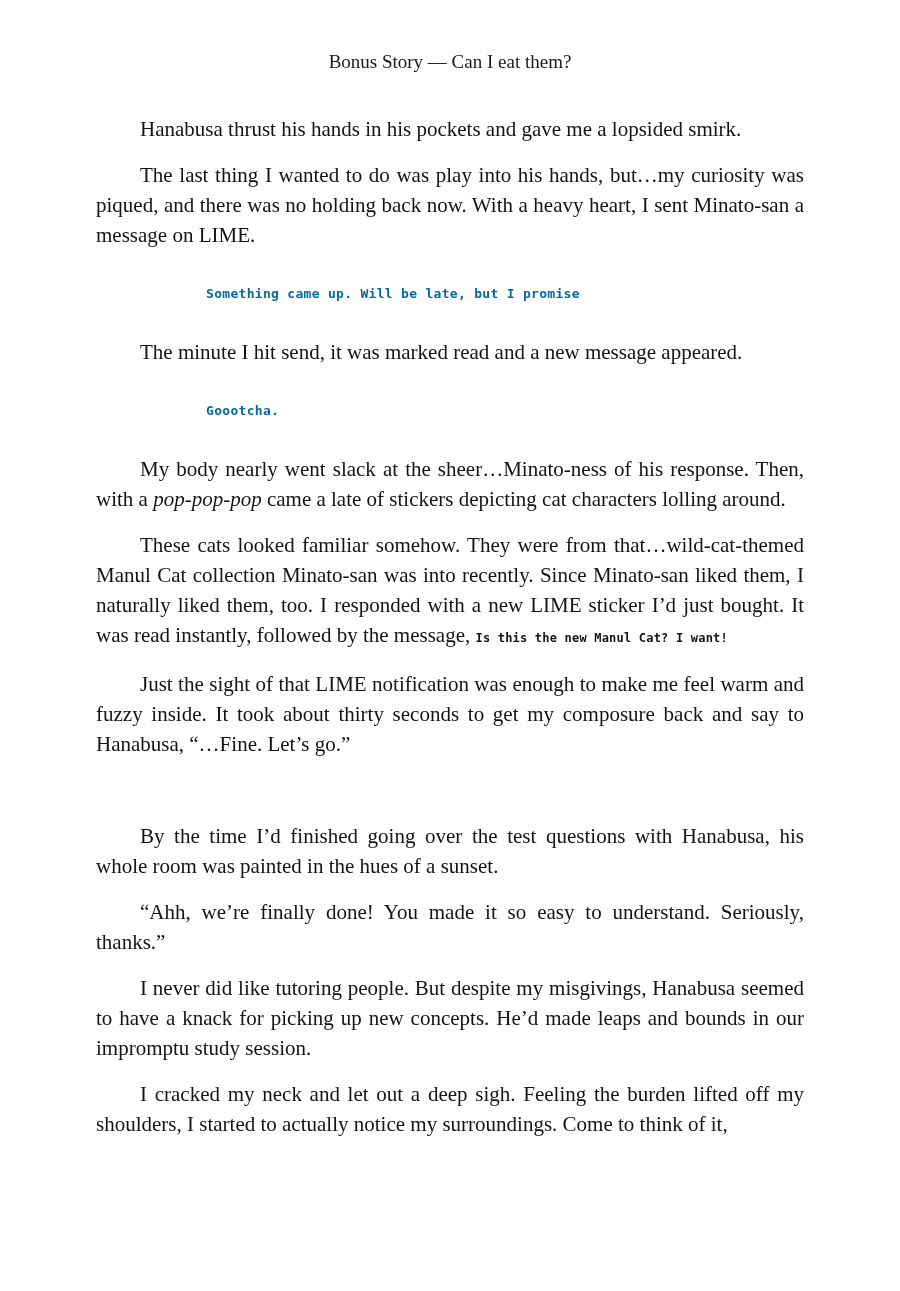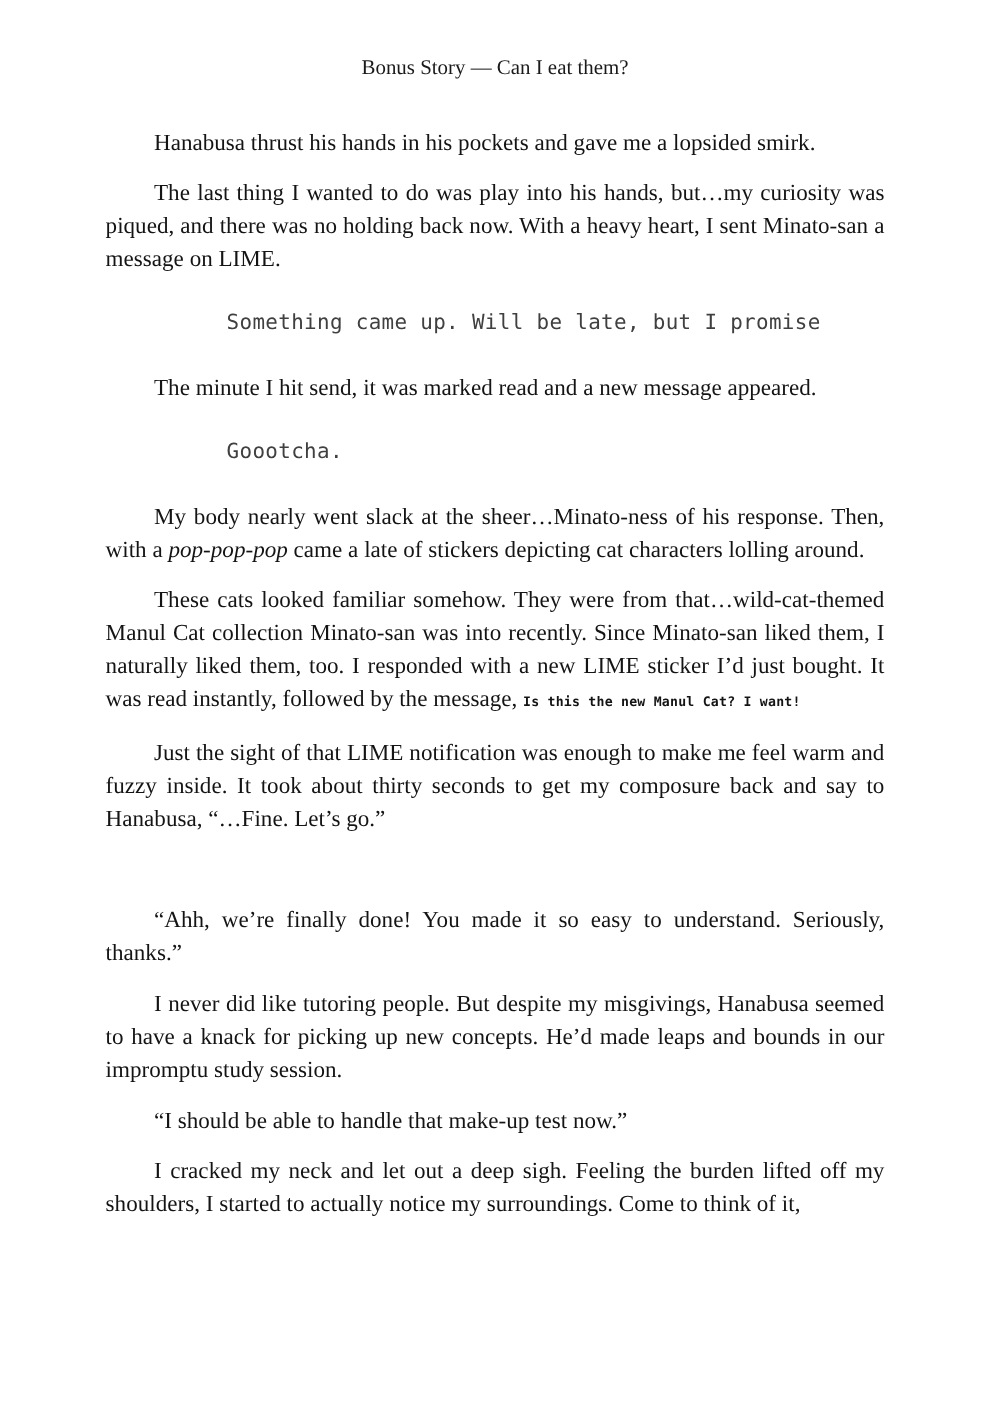--- a/index.html
+++ b/index.html
@@ -41,25 +41,25 @@
   }
   .content .para .inline-message {
     font-family: "DejaVu Sans Mono", monospace;
     font-weight: 700;
     font-size: 12px;
     letter-spacing: 0.2px;
   }
   .message {
     margin: 28px 0 28px 126px;
     font-family: "DejaVu Sans Mono", monospace;
-    font-weight: 400;
-    font-size: 19px;
+    font-weight: 700;
+    font-size: 13px;
     line-height: 31px;
     letter-spacing: 0.3px;
-    color: #404040;
+    color: #0369a1;
   }
   .message .message-line {
     white-space: pre-wrap;
   }
   .scene-break {
     height: 30px;
   }
 </style>
 </head>
 <body>
@@ -73,18 +73,18 @@
         <div class="message-line">Something came up. Will be late, but I promise</div>
       </div>
       <p class="para"><span>The minute I hit send, it was marked read and a new message appeared.</span></p>
       <div class="message">
         <div class="message-line">Goootcha.</div>
       </div>
       <p class="para"><span>My body nearly went slack at the sheer…Minato-ness of his response. Then, with a </span><span class="italic">pop-pop-pop</span><span> came a late of stickers depicting cat characters lolling around.</span></p>
       <p class="para"><span>These cats looked familiar somehow. They were from that…wild-cat-themed Manul Cat collection Minato-san was into recently. Since Minato-san liked them, I naturally liked them, too. I responded with a new LIME sticker I’d just bought. It was read instantly, followed by the message, </span><span class="inline-message">Is this the new Manul Cat? I want!</span></p>
       <p class="para"><span>Just the sight of that LIME notification was enough to make me feel warm and fuzzy inside. It took about thirty seconds to get my composure back and say to Hanabusa, “…Fine. Let’s go.”</span></p>
       <div class="scene-break"></div>
+      <p class="para"><span>By the time I’d finished going over the test questions with Hanabusa, his whole room was painted in the hues of a sunset.</span></p>
       <p class="para"><span>“Ahh, we’re finally done! You made it so easy to understand. Seriously, thanks.”</span></p>
       <p class="para"><span>I never did like tutoring people. But despite my misgivings, Hanabusa seemed to have a knack for picking up new concepts. He’d made leaps and bounds in our impromptu study session.</span></p>
-      <p class="para"><span>“I should be able to handle that make-up test now.”</span></p>
       <p class="para"><span>I cracked my neck and let out a deep sigh. Feeling the burden lifted off my shoulders, I started to actually notice my surroundings. Come to think of it,</span></p>
     </div>
 </div>
 
 </body></html>

